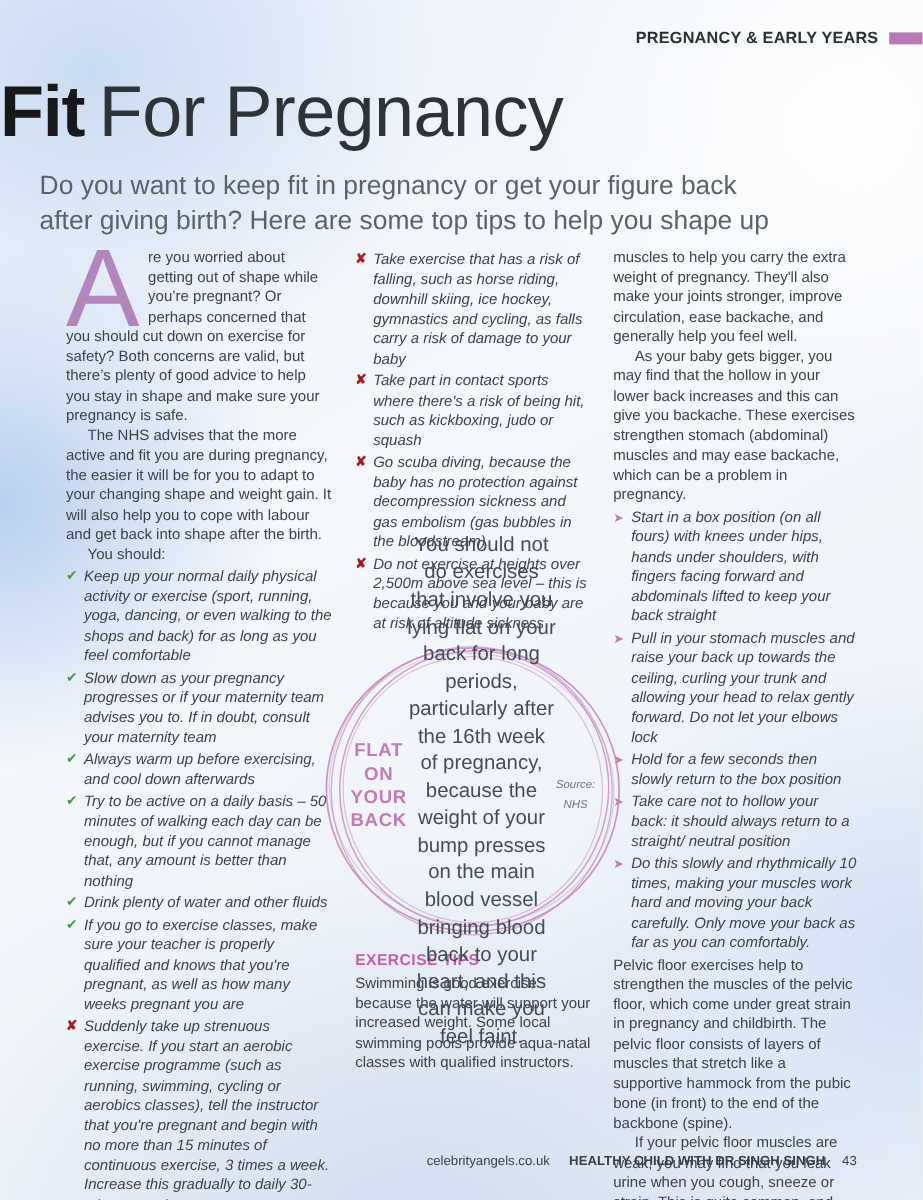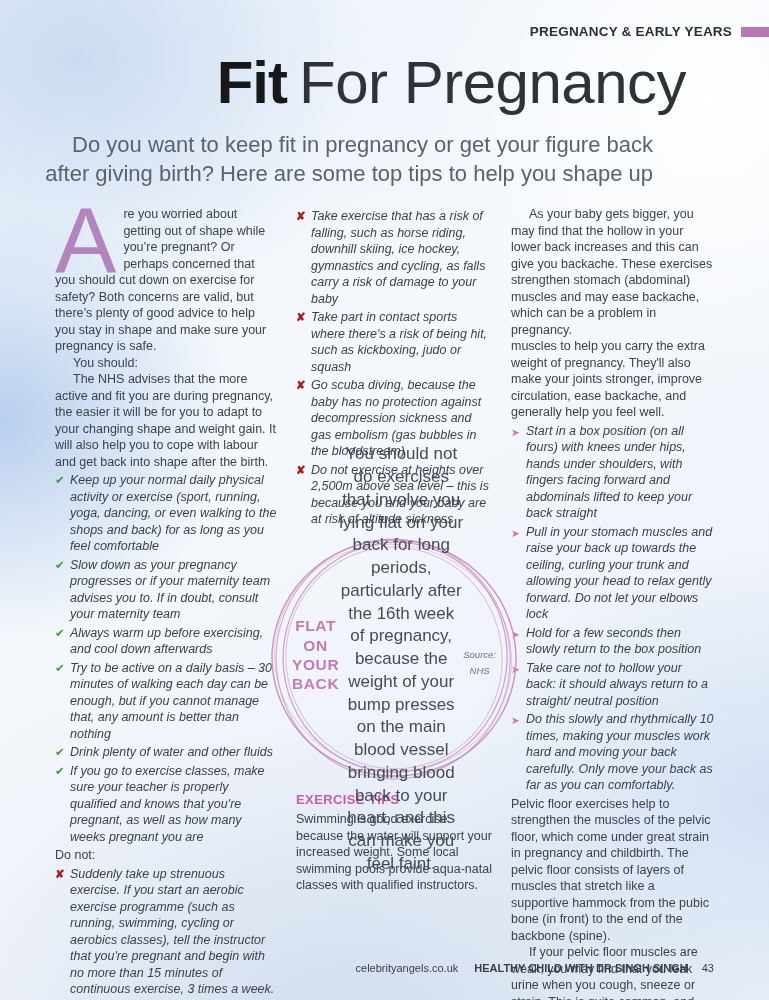--- a/index.html
+++ b/index.html
@@ -28,21 +28,21 @@
   }
   .kicker {
     font-size: 13.5px; font-weight: bold; letter-spacing: 0.2px;
     color: #2c3033;
   }
   .kicker-bar {
     width: 28px; height: 10px; background: #b778b3; margin-left: 9px;
   }
 
   
-  .title-block { position: absolute; top: 48px; left: 0; width: 686px; text-align: right; }
+  .title-block { position: absolute; top: 58px; left: 0; width: 686px; text-align: left; }
   h1.title { font-size: 60px; font-weight: normal; color: #2e3338; letter-spacing: -0.5px; }
   h1.title .t-bold { font-weight: bold; color: #17181a; margin-right: 12px; letter-spacing: -1px; }
   .subtitle {
     margin: 14px auto 0; width: 620px;
     font-size: 22px; line-height: 1.3; color: #5b6269; font-weight: normal;
   }
 
   
   .cols {
     position: absolute; top: 206px; left: 55px; width: 660px;
@@ -118,49 +118,48 @@
 
   <div class="title-block">
     <h1 class="title"><span class="t-bold">Fit</span><span>For Pregnancy</span></h1>
     <p class="subtitle">Do you want to keep fit in pregnancy or get your figure back after giving birth? Here are some top tips to help you shape up</p>
   </div>
 
   <div class="cols">
 
     <div class="col col1">
       <p class="body"><span class="dropcap">A</span><span>re you worried about getting out of shape while you’re pregnant? Or perhaps concerned that you should cut down on exercise for safety? Both concerns are valid, but there’s plenty of good advice to help you stay in shape and make sure your pregnancy is safe.</span></p>
+      <p class="body indent">The NHS advises that the more active and fit you are during pregnancy, the easier it will be for you to adapt to your changing shape and weight gain. It will also help you to cope with labour and get back into shape after the birth.</p>
       <p class="body indent">You should:</p>
-      <p class="body indent">The NHS advises that the more active and fit you are during pregnancy, the easier it will be for you to adapt to your changing shape and weight gain. It will also help you to cope with labour and get back into shape after the birth.</p>
       <div class="list">
         <div class="li">
             <span class="marker check">✔</span>
             <span class="li-text">Keep up your normal daily physical activity or exercise (sport, running, yoga, dancing, or even walking to the shops and back) for as long as you feel comfortable</span>
           </div>
         <div class="li">
             <span class="marker check">✔</span>
             <span class="li-text">Slow down as your pregnancy progresses or if your maternity team advises you to. If in doubt, consult your maternity team</span>
           </div>
         <div class="li">
             <span class="marker check">✔</span>
             <span class="li-text">Always warm up before exercising, and cool down afterwards</span>
           </div>
         <div class="li">
             <span class="marker check">✔</span>
-            <span class="li-text">Try to be active on a daily basis – 30 minutes of walking each day can be enough, but if you cannot manage that, any amount is better than nothing</span>
+            <span class="li-text">Try to be active on a daily basis – 50 minutes of walking each day can be enough, but if you cannot manage that, any amount is better than nothing</span>
           </div>
         <div class="li">
             <span class="marker check">✔</span>
             <span class="li-text">Drink plenty of water and other fluids</span>
           </div>
         <div class="li">
             <span class="marker check">✔</span>
             <span class="li-text">If you go to exercise classes, make sure your teacher is properly qualified and knows that you're pregnant, as well as how many weeks pregnant you are</span>
           </div>
       </div>
-      <p class="body mt-s">Do not:</p>
       <div class="list">
         <div class="li">
             <span class="marker cross">✘</span>
             <span class="li-text">Suddenly take up strenuous exercise. If you start an aerobic exercise programme (such as running, swimming, cycling or aerobics classes), tell the instructor that you're pregnant and begin with no more than 15 minutes of continuous exercise, 3 times a week. Increase this gradually to daily 30-minute sessions</span>
           </div>
 
       </div>
     </div>
 
     <div class="col col2">
@@ -202,22 +201,22 @@
           <div class="circle-source">Source: NHS</div>
         </div>
       </div>
 
       <h2 class="tips-heading">EXERCISE TIPS</h2>
       <p class="body">Swimming is good exercise because the water will support your increased weight. Some local swimming pools provide aqua-natal classes with qualified instructors.</p>
 
     </div>
 
     <div class="col col3">
+      <p class="body">muscles to help you carry the extra weight of pregnancy. They'll also make your joints stronger, improve circulation, ease backache, and generally help you feel well.</p>
       <p class="body indent">As your baby gets bigger, you may find that the hollow in your lower back increases and this can give you backache. These exercises strengthen stomach (abdominal) muscles and may ease backache, which can be a problem in pregnancy.</p>
-      <p class="body">muscles to help you carry the extra weight of pregnancy. They'll also make your joints stronger, improve circulation, ease backache, and generally help you feel well.</p>
       <div class="list mt-s">
         <div class="li">
             <span class="marker chev">➤</span>
             <span class="li-text">Start in a box position (on all fours) with knees under hips, hands under shoulders, with fingers facing forward and abdominals lifted to keep your back straight</span>
           </div>
         <div class="li">
             <span class="marker chev">➤</span>
             <span class="li-text">Pull in your stomach muscles and raise your back up towards the ceiling, curling your trunk and allowing your head to relax gently forward. Do not let your elbows lock</span>
           </div>
         <div class="li">

